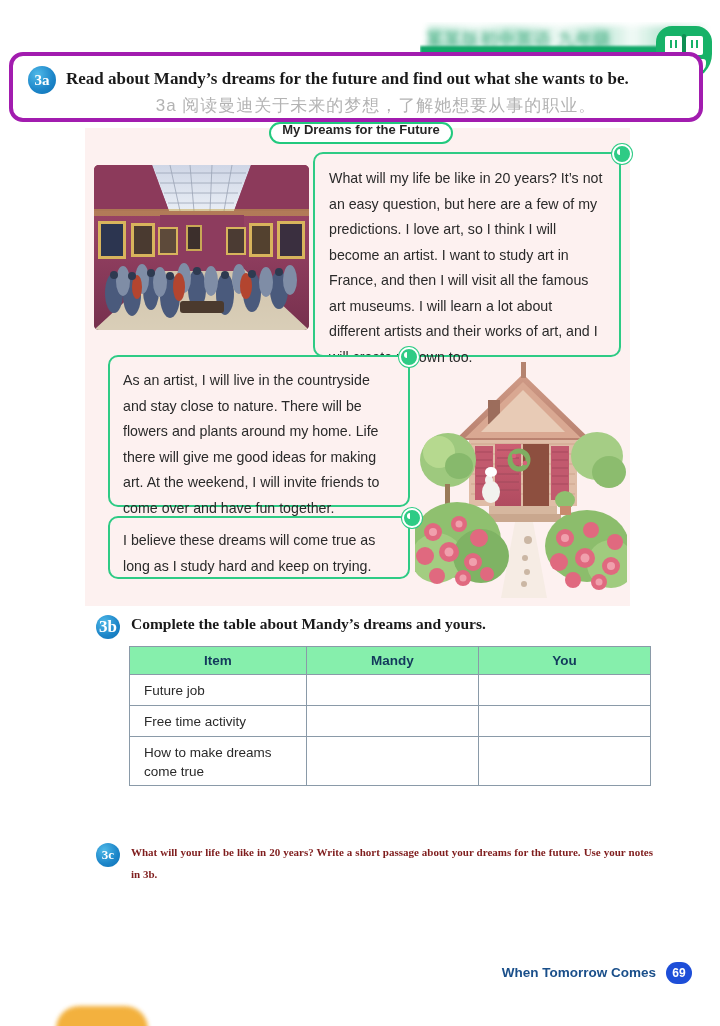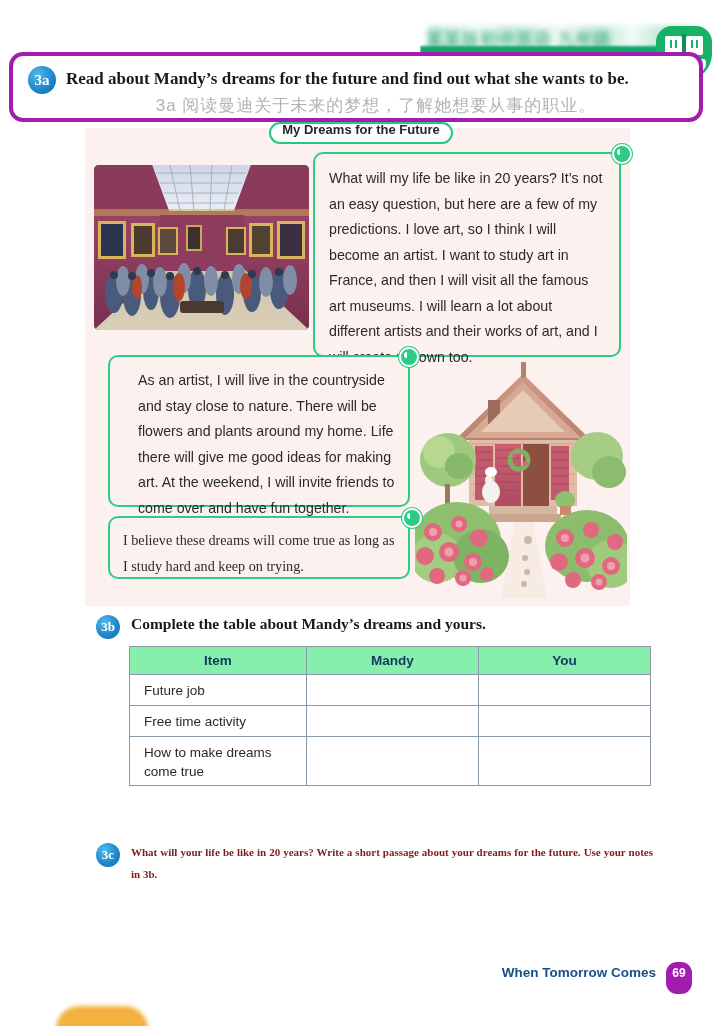--- a/index.html
+++ b/index.html
@@ -246,29 +246,28 @@
     top: 24px;
     width: 308px;
     height: 205px;
     padding: 12px 14px 0 14px;
   }
   #text-box-2 {
     left: 23px;
     top: 227px;
     width: 302px;
     height: 152px;
-    padding: 11px 13px 0 28px;
+    padding: 11px 13px 0 13px;
   }
   #text-box-3 {
     left: 23px;
     top: 388px;
     width: 302px;
     height: 63px;
     padding: 10px 13px 16px 13px;
-    font-family: Liberation Serif, serif;
   }
 
   .handle-dot {
     position: absolute;
     width: 16px;
     height: 16px;
     border-radius: 50%;
     background: #2ecb85;
     border: 2px solid #ffffff;
     box-shadow: 0 0 0 1px #2ecb85;
@@ -307,21 +306,21 @@
     left: 0;
     top: 612px;
     width: 720px;
   }
   #badge-3b {
     left: 96px;
     top: 3px;
     width: 24px;
     height: 24px;
     line-height: 24px;
-    font-size: 13px;
+    font-size: 17px;
     position: absolute;
   }
   #instruction-3b {
     position: absolute;
     left: 131px;
     top: 3px;
     font-family: "Liberation Serif", serif;
     font-weight: bold;
     font-size: 15.5px;
     color: #1a1a1a;
@@ -413,23 +412,23 @@
     font-size: 13.5px;
     font-weight: bold;
     color: #1a4f8a;
     white-space: nowrap;
   }
   #page-number {
     position: absolute;
     right: 28px;
     top: 0;
     width: 26px;
-    height: 32px;
+    height: 22px;
     border-radius: 11px;
-    background: #a21caf;
+    background: #1d4ed8;
     color: #ffffff;
     font-size: 12px;
     font-weight: bold;
     text-align: center;
     line-height: 22px;
   }
   #bottom-blob {
     position: absolute;
     left: 56px;
     bottom: -26px;

